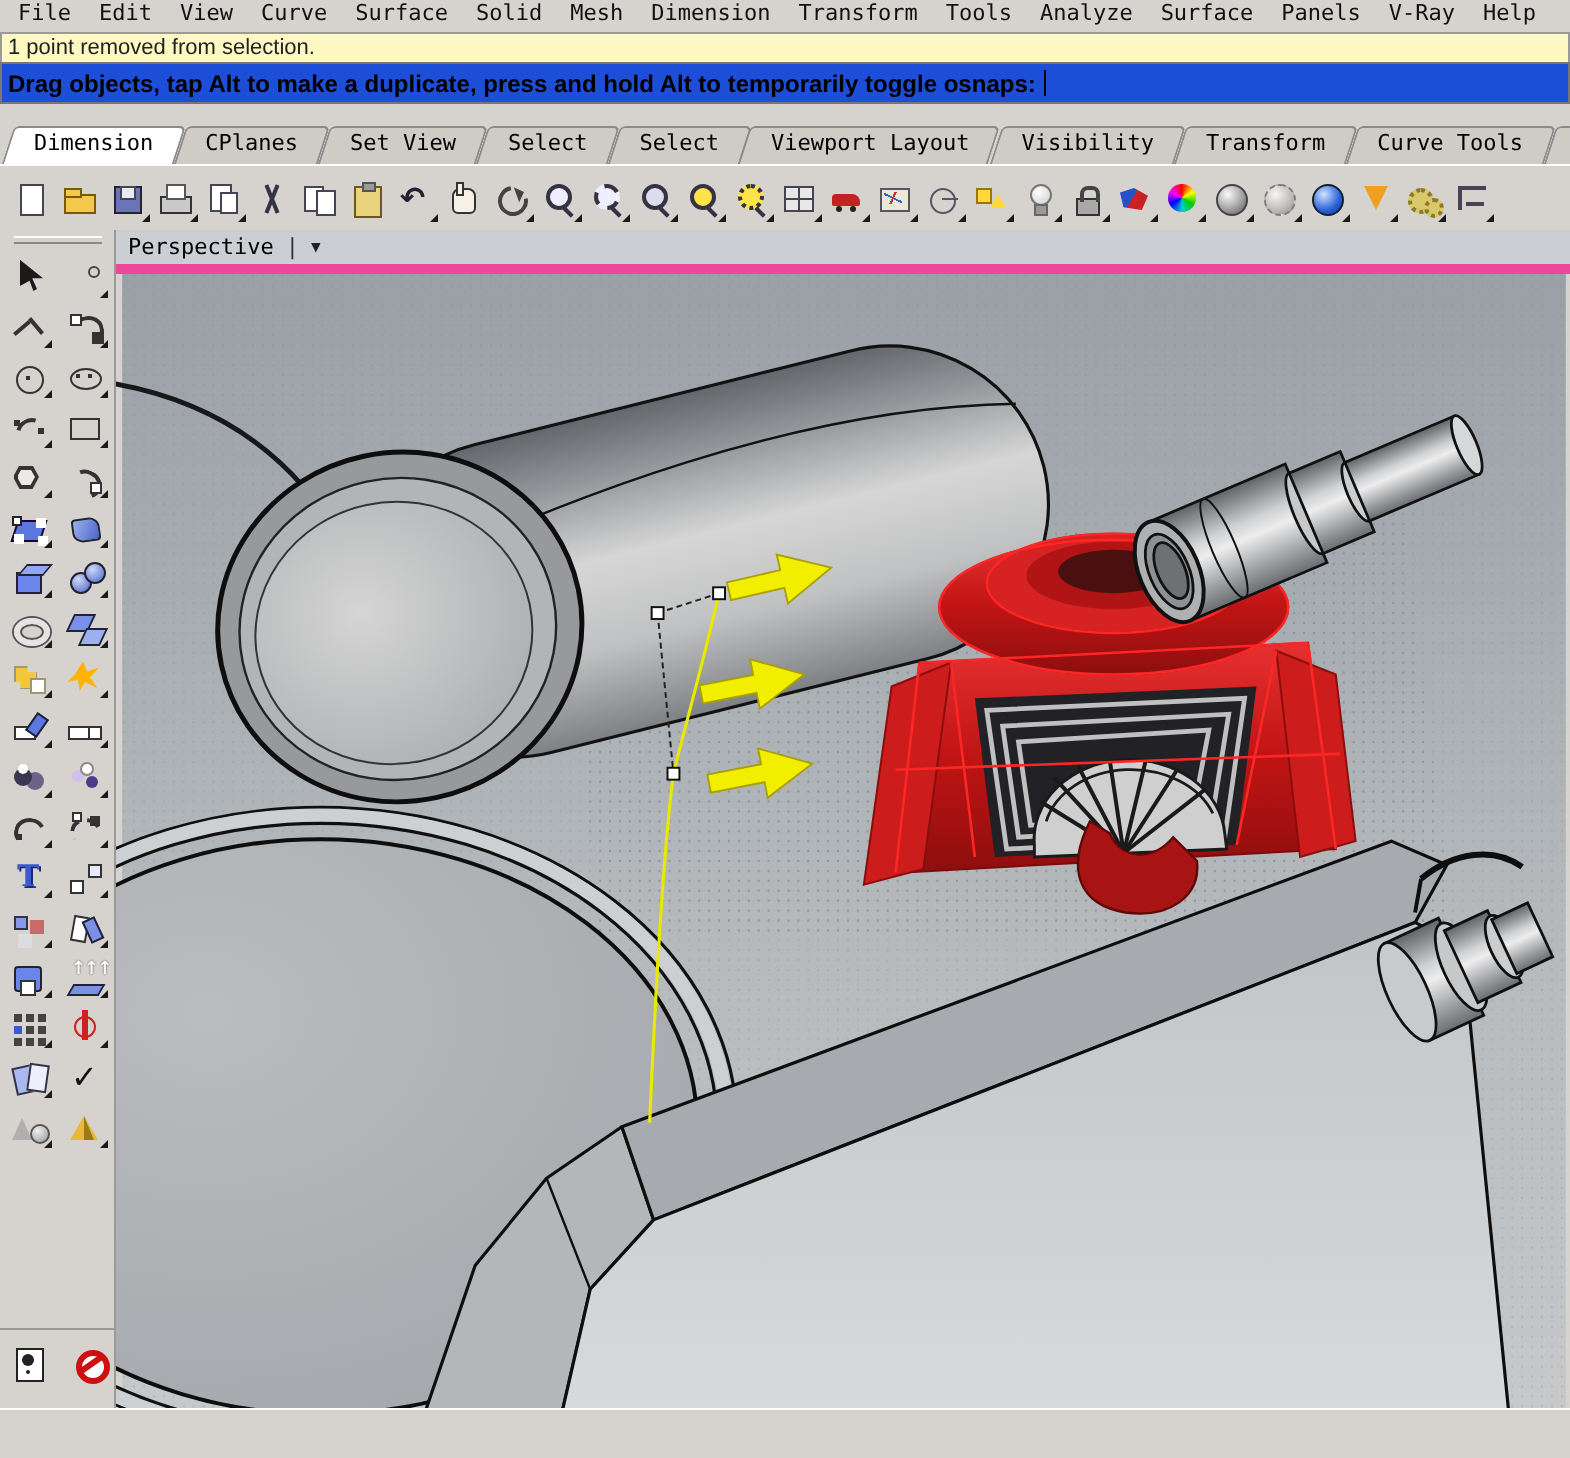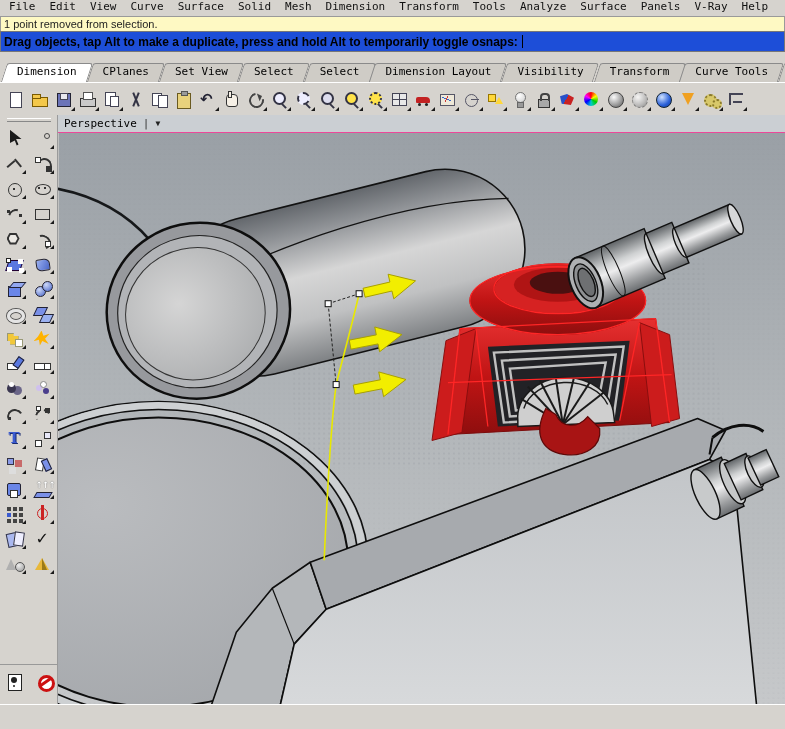--- a/index.html
+++ b/index.html
@@ -195,21 +195,21 @@
      background:radial-gradient(circle at 35% 30%,#eee,#999)}
   .s-pyramid::before{left:2px;top:4px;border-left:7px solid transparent;border-right:7px solid transparent;border-bottom:12px solid #e8b83a}
   .s-pyramid::after{left:9px;top:4px;border-right:5px solid transparent;border-bottom:12px solid #9a7a1a}
   .s-history-record::before{left:3px;top:1px;width:12px;height:15px;background:#fff;border:1px solid #222}
   .s-history-record::after{left:6px;top:4px;width:6px;height:6px;background:#222;border-radius:50%;box-shadow:0 6px 0 -2px #222}
   .s-osnap-disabled::before{left:2px;top:2px;width:11px;height:11px;border:3px solid #cc1111;border-radius:50%;background:#fff}
   .s-osnap-disabled::after{left:2px;top:8px;width:14px;height:3px;background:#cc1111;transform:rotate(-35deg)}
 
   
   .viewport{flex:1;display:flex;flex-direction:column;min-width:0}
-  .vp-label{height:17px;background:#cbcfd3;border-bottom:1px solid #ec4899;display:flex;align-items:center;
+  .vp-label{height:17px;background:#cbcfd3;border-bottom:5px solid #ec4899;display:flex;align-items:center;
             gap:6px;padding-left:6px;font:11px "DejaVu Sans Mono",monospace;color:#000}
   .vp-sep{color:#333}
   .vp-arrow{font-size:8px;color:#222}
   svg.scene{display:block}
   .statusstrip{height:10px;background:#d6d3ce;border-top:1px solid #fff}
 </style>
 </head>
 <body>
 
 <div class="app">
@@ -243,21 +243,21 @@
   </div>
 
   <div class="spacer"></div>
 
   <div class="tabbar" id="tabbar">
       <div class="tab active"><span>Dimension</span></div>
       <div class="tab"><span>CPlanes</span></div>
       <div class="tab"><span>Set View</span></div>
       <div class="tab"><span>Select</span></div>
       <div class="tab"><span>Select</span></div>
-      <div class="tab"><span>Dimension Layout</span></div>
+      <div class="tab"><span>Viewport Layout</span></div>
       <div class="tab"><span>Visibility</span></div>
       <div class="tab"><span>Transform</span></div>
       <div class="tab"><span>Curve Tools</span></div>
       <div class="tab"></div>
     </div>
 
   <div class="toolbar" id="toolbar">
       <button class="tbtn">
         <span class="ti i-new-file"></span>
       </button>

